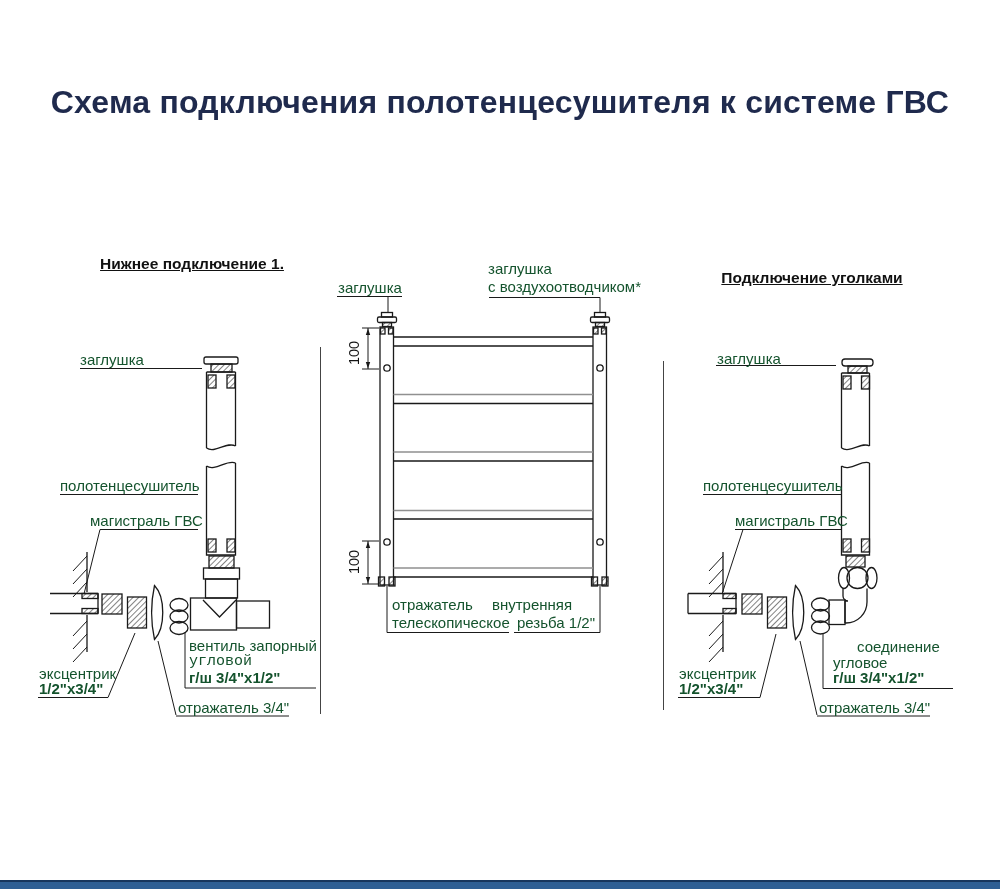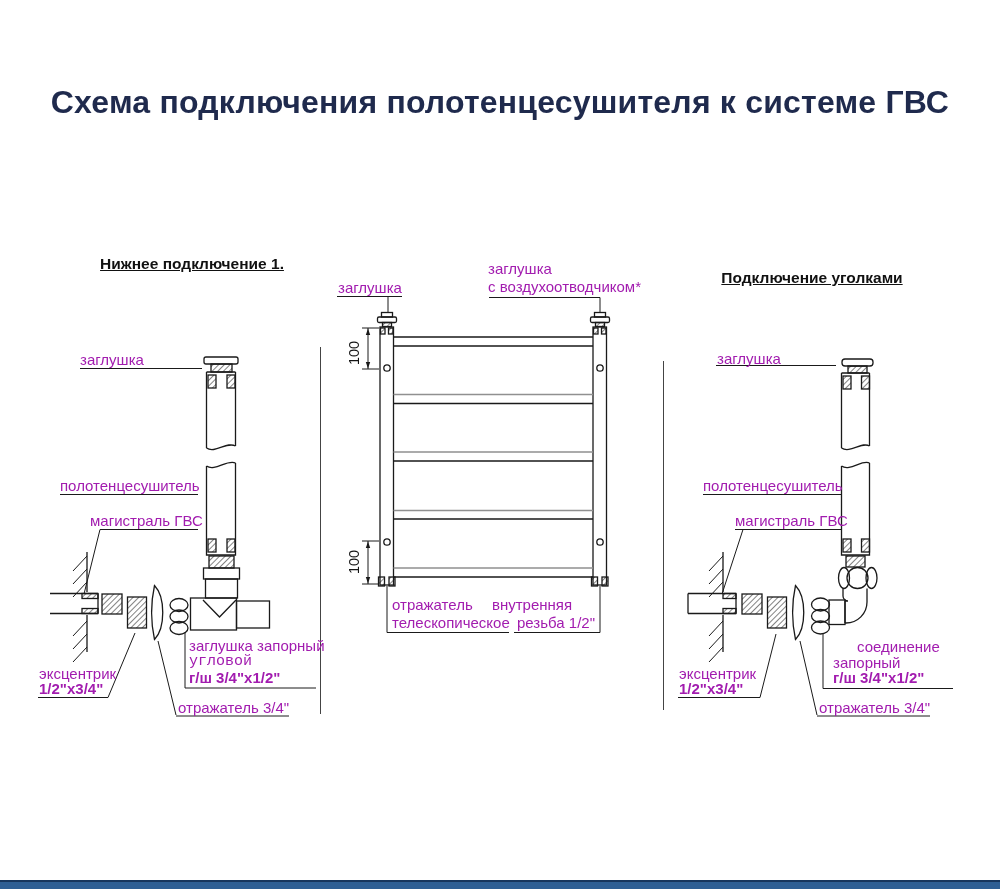--- a/index.html
+++ b/index.html
@@ -1,21 +1,21 @@
 <!DOCTYPE html>
 <html><head>
 <meta charset="utf-8">
 <style>
   html,body{margin:0;padding:0;background:#fff;}
   #page{position:relative;width:1000px;height:889px;background:#ffffff;overflow:hidden;
         font-family:"Liberation Sans", sans-serif;color:#111;}
   #title{position:absolute;left:0;top:84px;width:1000px;text-align:center;
          font-size:32px;font-weight:bold;letter-spacing:.2px;color:#1f2a4d;white-space:nowrap;}
   .hdg{position:absolute;width:300px;text-align:center;font-size:15.5px;font-weight:bold;white-space:nowrap;text-decoration:underline;}
-  .lbl{position:absolute;font-size:15px;line-height:1.1;white-space:nowrap;color:#a21caf;}
+  .lbl{position:absolute;font-size:15px;line-height:1.1;white-space:nowrap;color:#14532d;}
   .b{font-weight:bold;}
   .dim{position:absolute;width:34px;height:16px;text-align:center;font-size:14.5px;
        transform:rotate(-90deg);transform-origin:center;color:#141414;}
   #art{position:absolute;left:0;top:0;}
   #bottombar{position:absolute;left:0;bottom:0;width:1000px;height:7px;
              border-top:2px solid #17365d;background:#2e5f94;}
 </style>
 </head>
 <body>
 
@@ -173,21 +173,21 @@
       </g>
     </g>
   </svg>
 
   <div class="hdg" style="left:42px;top:255px;">Нижнее подключение 1.</div>
   <div class="lbl" style="left:80px;top:352px;">заглушка</div>
   <div class="lbl" style="left:60px;top:478px;">полотенцесушитель</div>
   <div class="lbl" style="left:90px;top:513px;">магистраль ГВС</div>
   <div class="lbl" style="left:39px;top:666px;">эксцентрик</div>
   <div class="lbl b" style="left:39px;top:681px;">1/2"х3/4"</div>
-  <div class="lbl" style="left:189px;top:638px;">заглушка запорный</div>
+  <div class="lbl" style="left:189px;top:638px;">вентиль запорный</div>
   <div class="lbl" style="left:189px;top:654px;font-family:Liberation Mono, monospace;">угловой</div>
   <div class="lbl b" style="left:189px;top:670px;">г/ш 3/4"х1/2"</div>
   <div class="lbl" style="left:178px;top:700px;">отражатель 3/4"</div>
 
   <div class="lbl" style="left:338px;top:280px;">заглушка</div>
   <div class="lbl" style="left:488px;top:261px;">заглушка</div>
   <div class="lbl" style="left:488px;top:279px;">с воздухоотводчиком*</div>
   <div class="dim" style="left:337px;top:345px;">100</div>
   <div class="dim" style="left:337px;top:554px;">100</div>
   <div class="lbl" style="left:392px;top:597px;">отражатель</div>
@@ -195,18 +195,18 @@
   <div class="lbl" style="left:492px;top:597px;">внутренняя</div>
   <div class="lbl" style="left:517px;top:615px;">резьба 1/2"</div>
 
   <div class="hdg" style="left:662px;top:269px;">Подключение уголками</div>
   <div class="lbl" style="left:717px;top:351px;">заглушка</div>
   <div class="lbl" style="left:703px;top:478px;">полотенцесушитель</div>
   <div class="lbl" style="left:735px;top:513px;">магистраль ГВС</div>
   <div class="lbl" style="left:679px;top:666px;">эксцентрик</div>
   <div class="lbl b" style="left:679px;top:681px;">1/2"х3/4"</div>
   <div class="lbl" style="left:833px;top:639px;margin-left:24px;">соединение</div>
-  <div class="lbl" style="left:833px;top:655px;">запорный</div>
+  <div class="lbl" style="left:833px;top:655px;">угловое</div>
   <div class="lbl b" style="left:833px;top:670px;">г/ш 3/4"х1/2"</div>
   <div class="lbl" style="left:819px;top:700px;">отражатель 3/4"</div>
 
   <div id="bottombar"></div>
 </div>
 
 </body></html>

